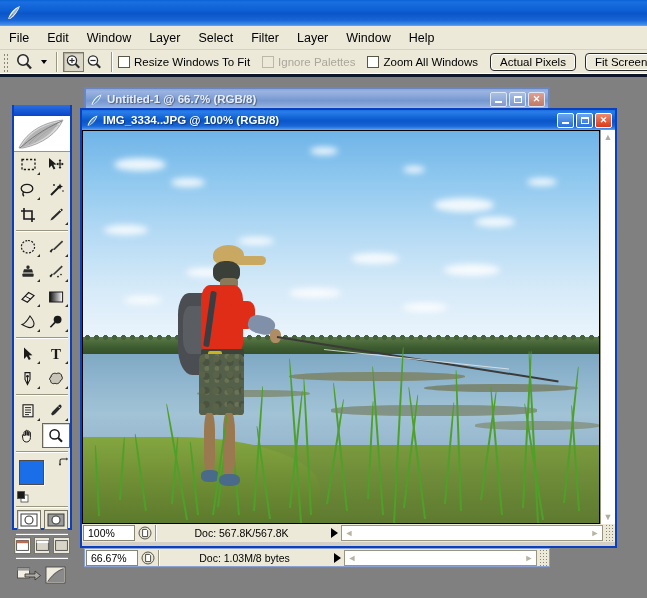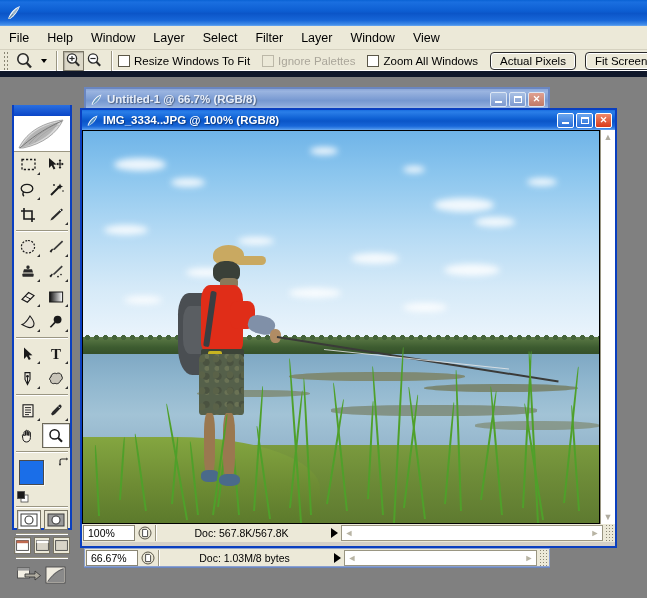--- a/index.html
+++ b/index.html
@@ -39,21 +39,21 @@
   }
   .menu-item {
     font-size: 12.5px; color: #000; padding: 3px 9px; white-space: nowrap;
     cursor: default;
   }
 
   
   .optionsbar {
     position: absolute; left: 0; top: 50px; width: 647px; height: 27px;
     background: #ece9d8; display: flex; align-items: center;
-    border-bottom: 6px solid #0f172a;
+    border-bottom: 3px solid #0f172a;
     box-shadow: inset 0 -1px 0 #ffffff;
   }
   .grip {
     width: 7px; height: 21px; margin-left: 2px; margin-right: 3px;
     background-image: radial-gradient(circle, #8a8674 40%, transparent 42%);
     background-size: 3px 4px; background-position: 1px 1px;
     flex: 0 0 auto;
   }
   .ob-tool-icon { width: 26px; height: 22px; flex: 0 0 auto; }
   .ob-caret {
@@ -370,28 +370,28 @@
   <div class="titlebar">
     <svg class="ps-feather-sm" viewBox="0 0 16 16">
       <path d="M2 14 C4 8 8 3 14 1 C12 6 9 11 4 14 Z" fill="#ffffff"></path>
       <path d="M3 13.5 C5 9 8.5 4.5 13 2 C11 6.5 8 10.5 4 13.5 Z" fill="#9ab4c8"></path>
       <path d="M2.5 14 L7 9" stroke="#5a7a92" stroke-width="0.8" fill="none"></path>
     </svg>
   </div>
 
   <div class="menubar">
     <div class="menu-item">File</div>
-    <div class="menu-item">Help</div>
+    <div class="menu-item">Edit</div>
     <div class="menu-item">Window</div>
     <div class="menu-item">Layer</div>
     <div class="menu-item">Select</div>
     <div class="menu-item">Filter</div>
     <div class="menu-item">Layer</div>
     <div class="menu-item">Window</div>
-    <div class="menu-item">View</div>
+    <div class="menu-item">Help</div>
   </div>
 
   <div class="optionsbar">
     <div class="grip"></div>
 
     <svg class="ob-tool-icon" viewBox="0 0 26 22">
       <circle cx="11" cy="9" r="5.2" fill="none" stroke="#2a2a2a" stroke-width="1.6"></circle>
       <circle cx="11" cy="9" r="4" fill="#f4f2ea"></circle>
       <line x1="14.6" y1="12.8" x2="19" y2="17.5" stroke="#2a2a2a" stroke-width="2.4"></line>
     </svg>

